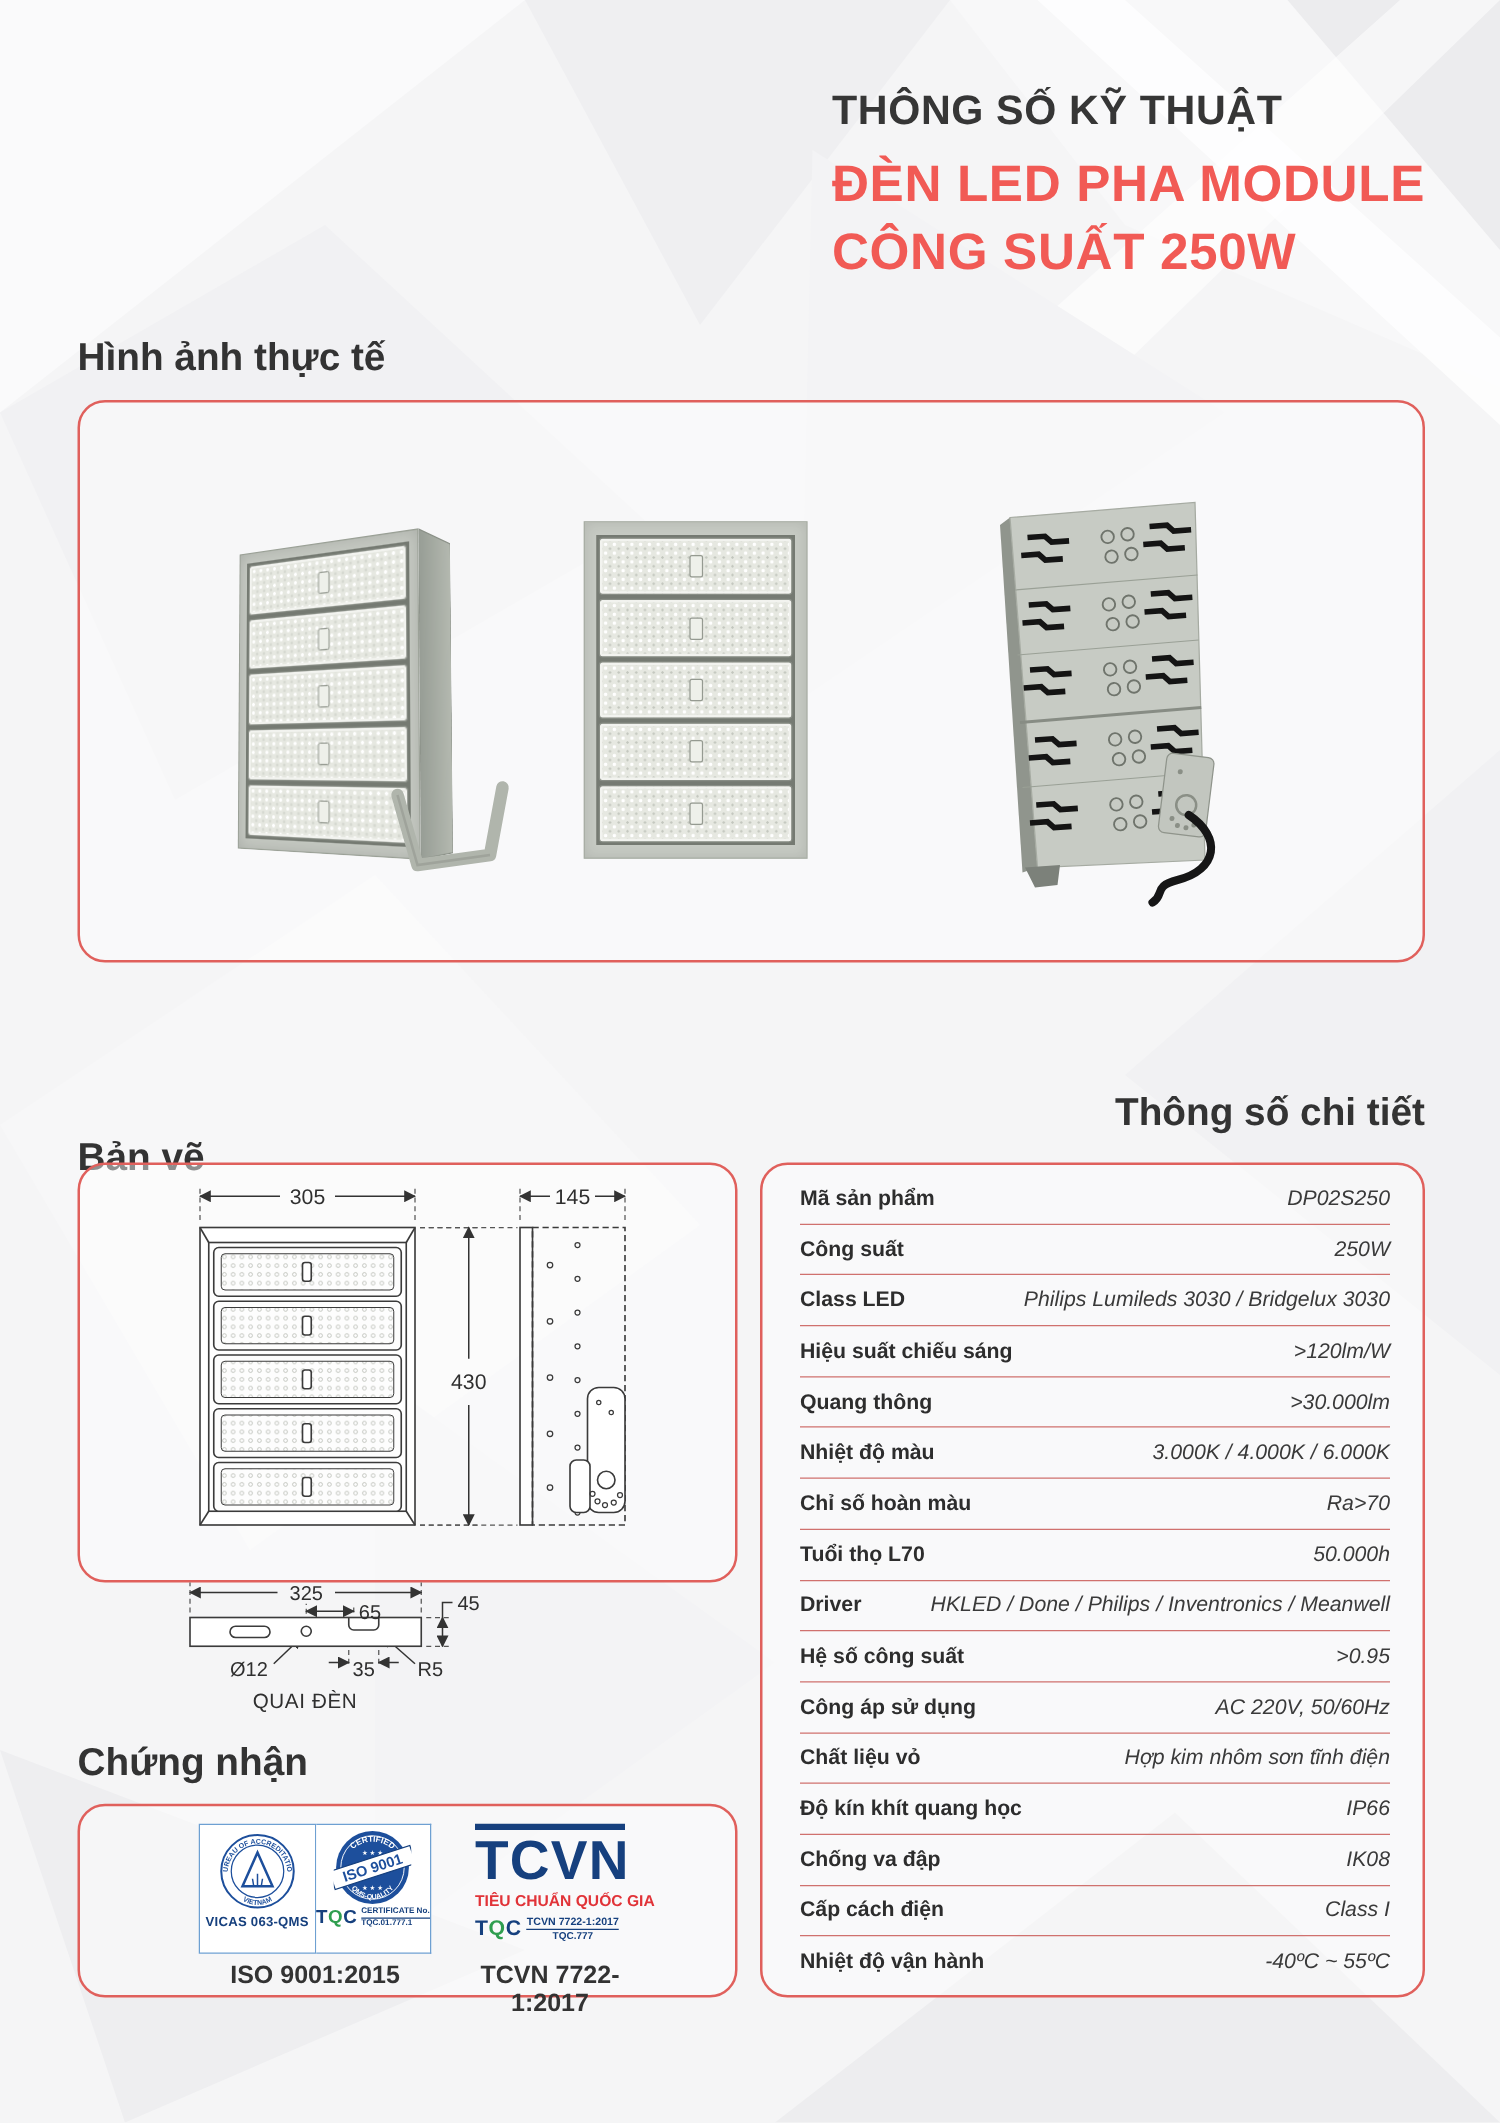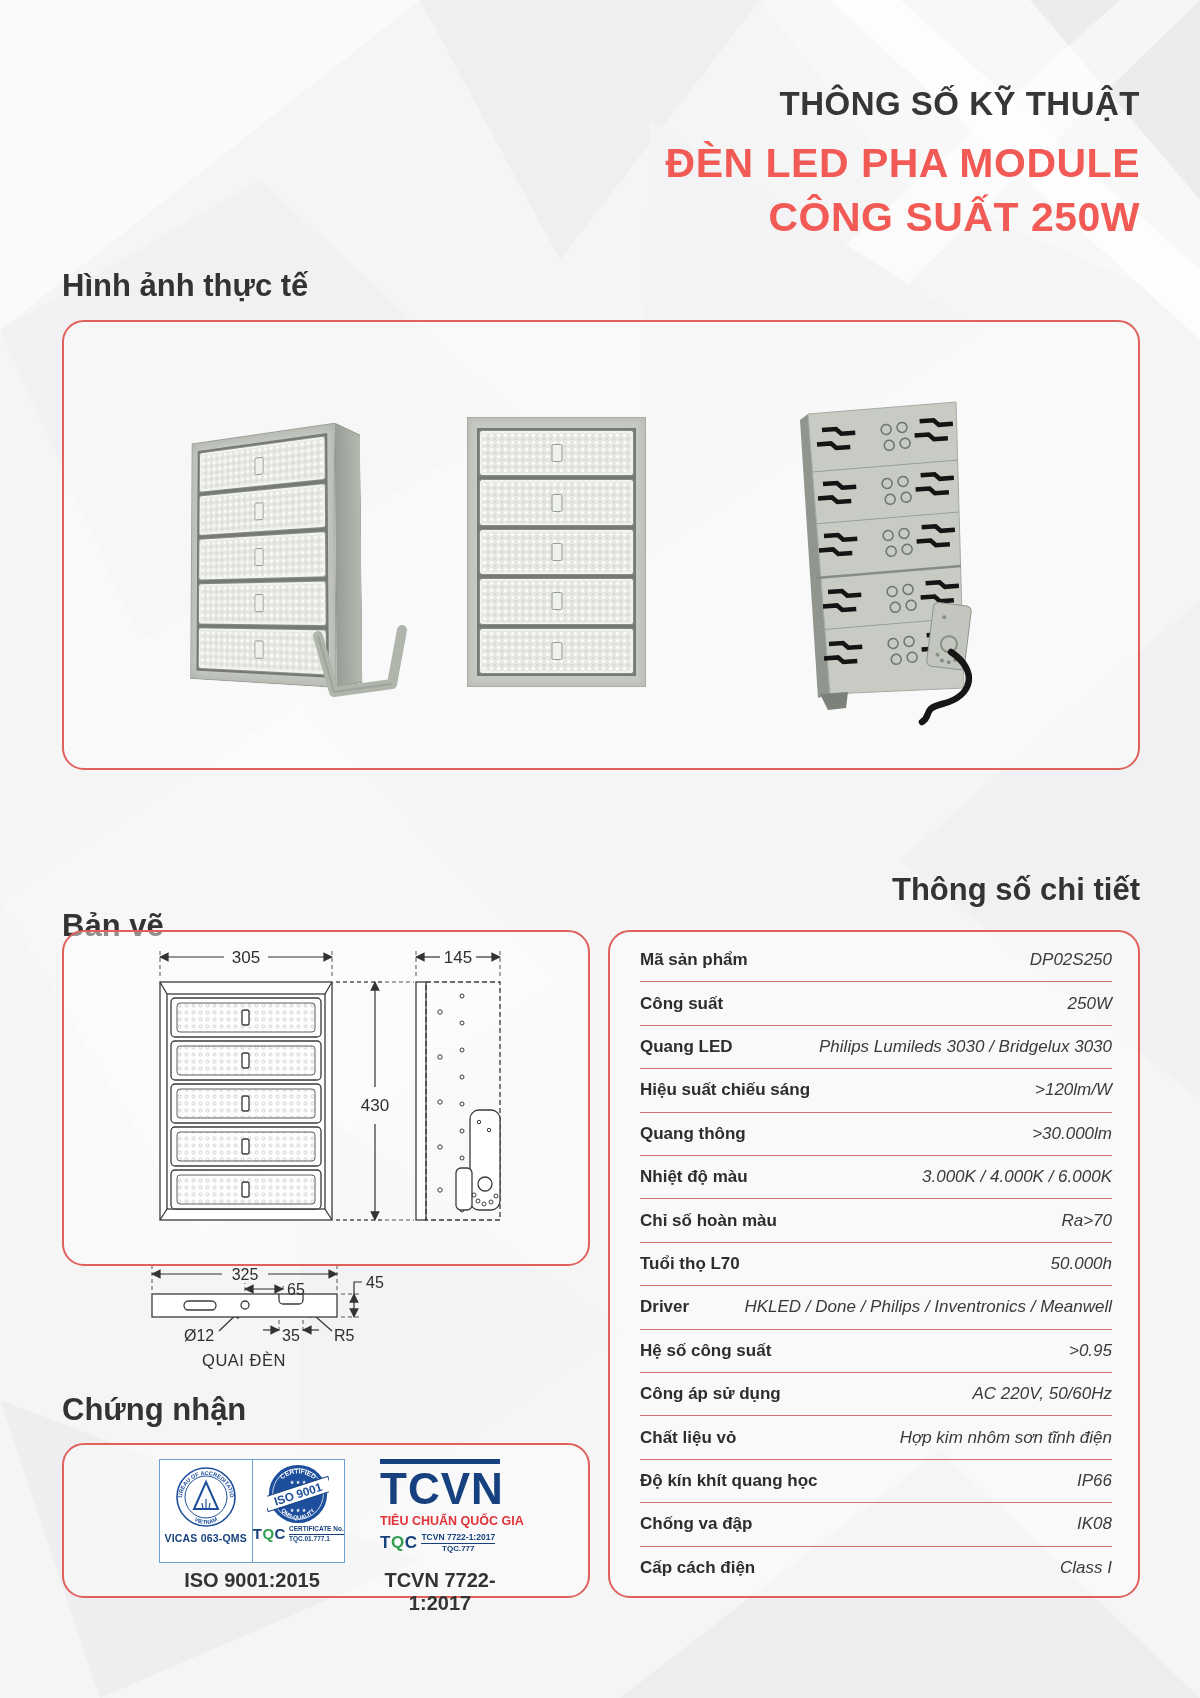--- a/index.html
+++ b/index.html
@@ -7,21 +7,21 @@
     width:1200px;height:1698px;position:relative;overflow:hidden;
     background:#f5f5f6;
     font-family:"Liberation Sans","DejaVu Sans",sans-serif;
     color:#333;
   }
   svg text{font-family:"Liberation Sans","DejaVu Sans",sans-serif;}
   .bg{position:absolute;left:0;top:0;z-index:0;}
   .layer{position:absolute;z-index:1;}
 
   
-  .titles{right:60px;top:82px;text-align:right;line-height:1.32;}
+  .titles{right:60px;top:66px;line-height:1.32;}
   .title-main{font-size:33px;font-weight:700;color:#363636;letter-spacing:.5px;margin-bottom:10px;}
   .title-red{font-size:41px;font-weight:700;color:#f15a55;letter-spacing:.5px;}
 
   
   .sec{font-size:31px;font-weight:700;color:#333;margin:0;}
   .sec-photos{left:62px;top:268px;}
   .sec-drawing{left:62px;top:872px;margin-top:36px;}
   .sec-specs{right:60px;top:872px;text-align:right;}
   .sec-certs{left:62px;top:1392px;}
 
@@ -325,21 +325,21 @@
 <div class="layer rbox specs-box">
   <div class="spec-row">
     <span class="spec-label">Mã sản phẩm</span>
     <span class="spec-value">DP02S250</span>
   </div>
   <div class="spec-row">
     <span class="spec-label">Công suất</span>
     <span class="spec-value">250W</span>
   </div>
   <div class="spec-row">
-    <span class="spec-label">Quang LED</span>
+    <span class="spec-label">Class LED</span>
     <span class="spec-value">Philips Lumileds 3030 / Bridgelux 3030</span>
   </div>
   <div class="spec-row">
     <span class="spec-label">Hiệu suất chiếu sáng</span>
     <span class="spec-value">&gt;120lm/W</span>
   </div>
   <div class="spec-row">
     <span class="spec-label">Quang thông</span>
     <span class="spec-value">&gt;30.000lm</span>
   </div>
@@ -375,20 +375,24 @@
     <span class="spec-label">Độ kín khít quang học</span>
     <span class="spec-value">IP66</span>
   </div>
   <div class="spec-row">
     <span class="spec-label">Chống va đập</span>
     <span class="spec-value">IK08</span>
   </div>
   <div class="spec-row">
     <span class="spec-label">Cấp cách điện</span>
     <span class="spec-value">Class I</span>
+  </div>
+  <div class="spec-row">
+    <span class="spec-label">Nhiệt độ vận hành</span>
+    <span class="spec-value">-40ºC ~ 55ºC</span>
   </div>
 </div>
 
 <h2 class="layer sec sec-certs">Chứng nhận</h2>
 <div class="layer rbox certs-box">
   <div class="logo-pair">
     <div class="cert-cell">
       <svg width="68" height="68" viewBox="0 0 68 68">
         <defs>
           <path id="arcTop" d="M 10,36 A 24,24 0 0 1 58,36"></path>

